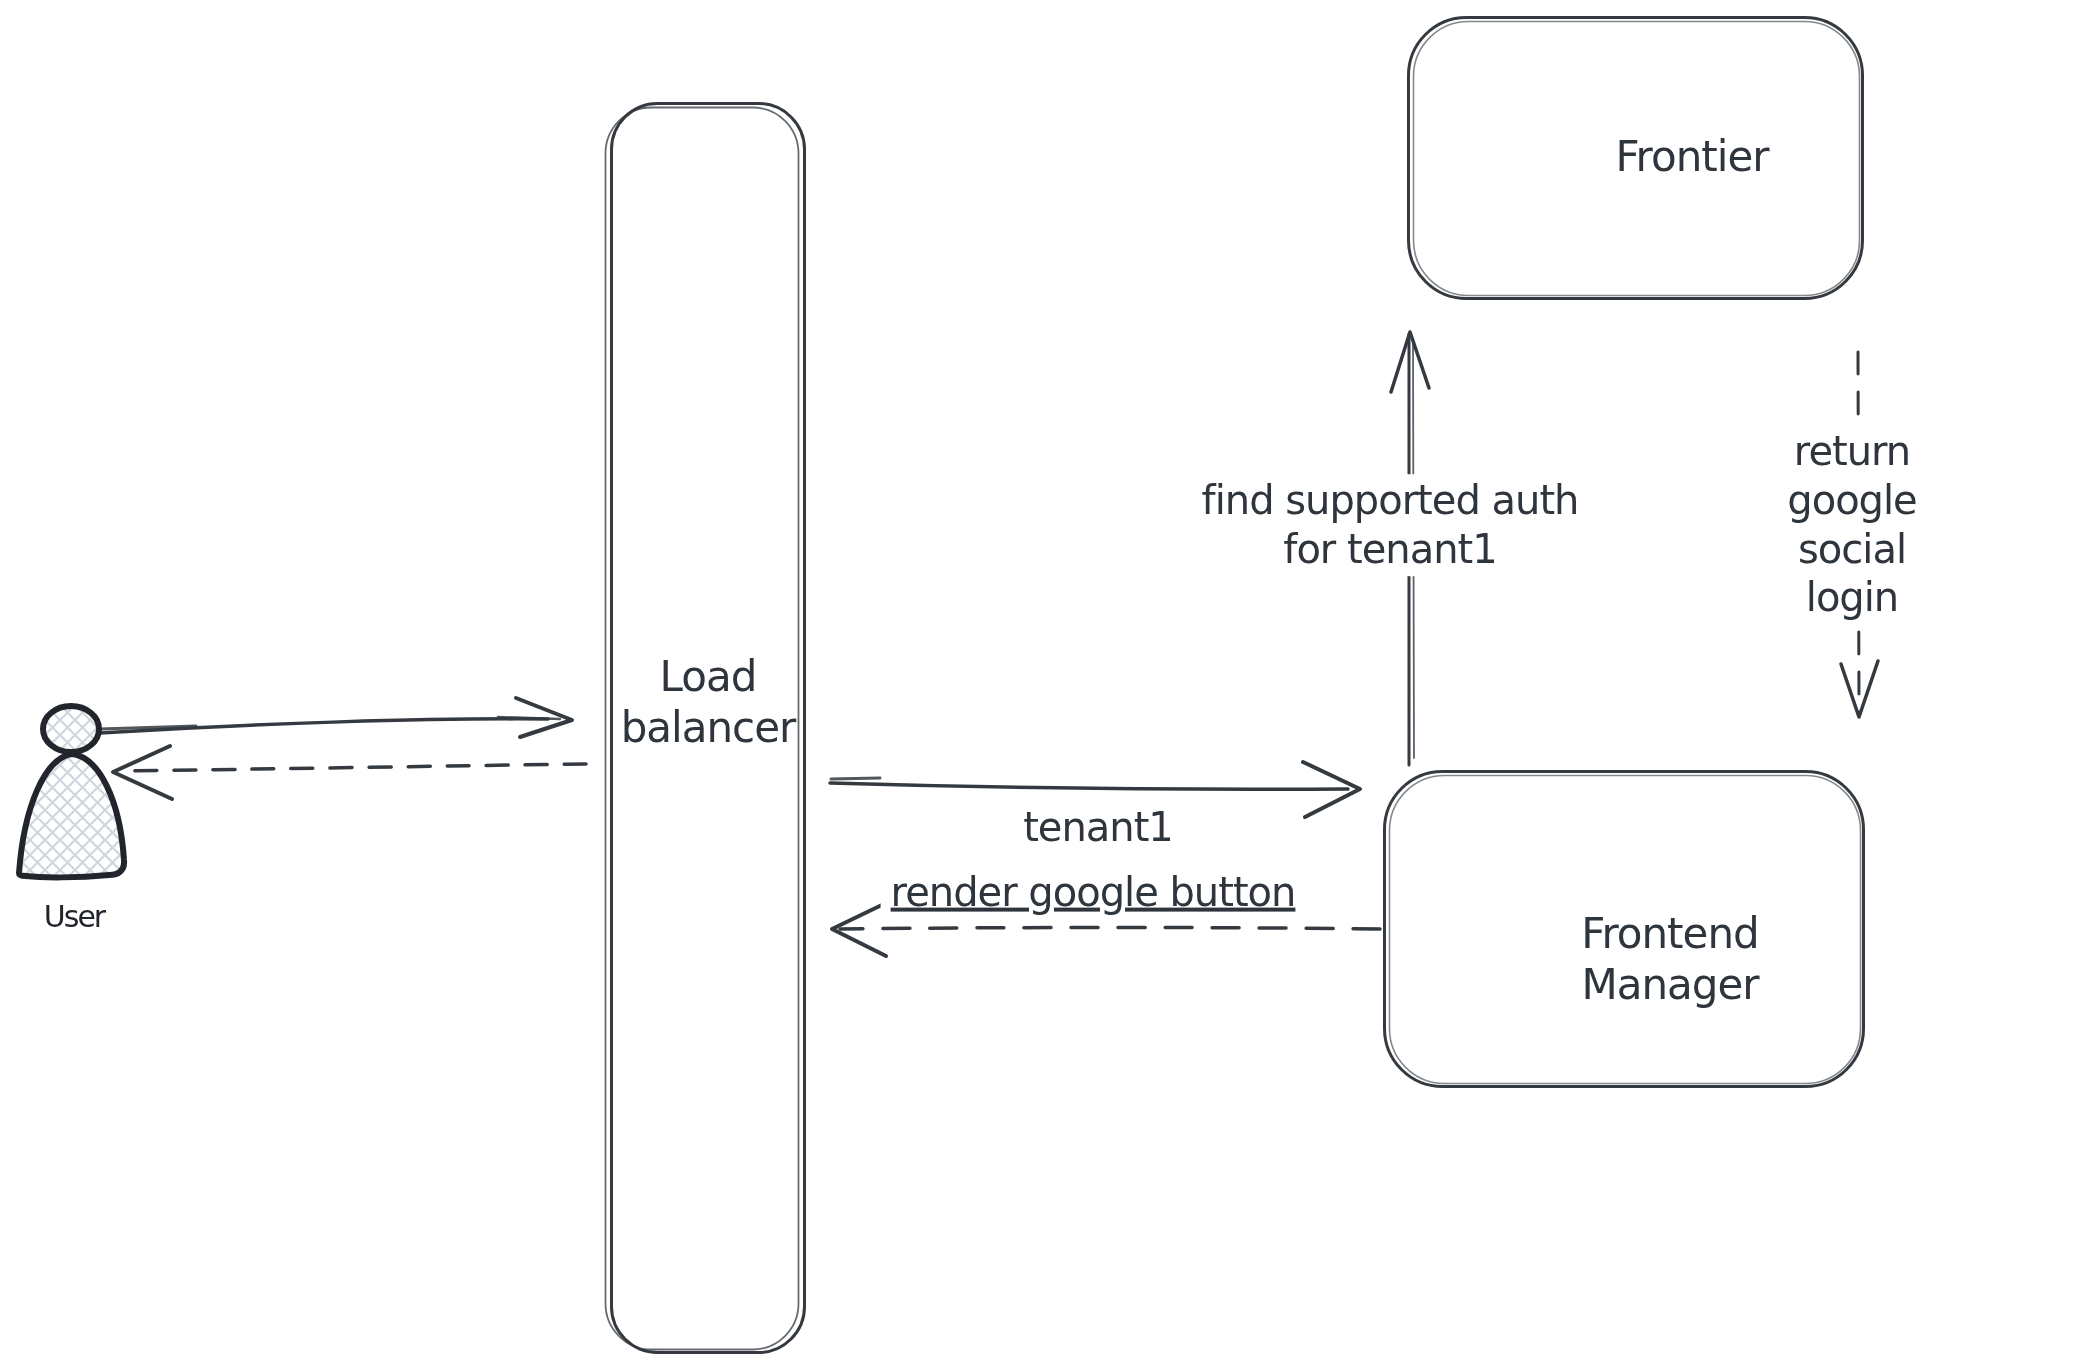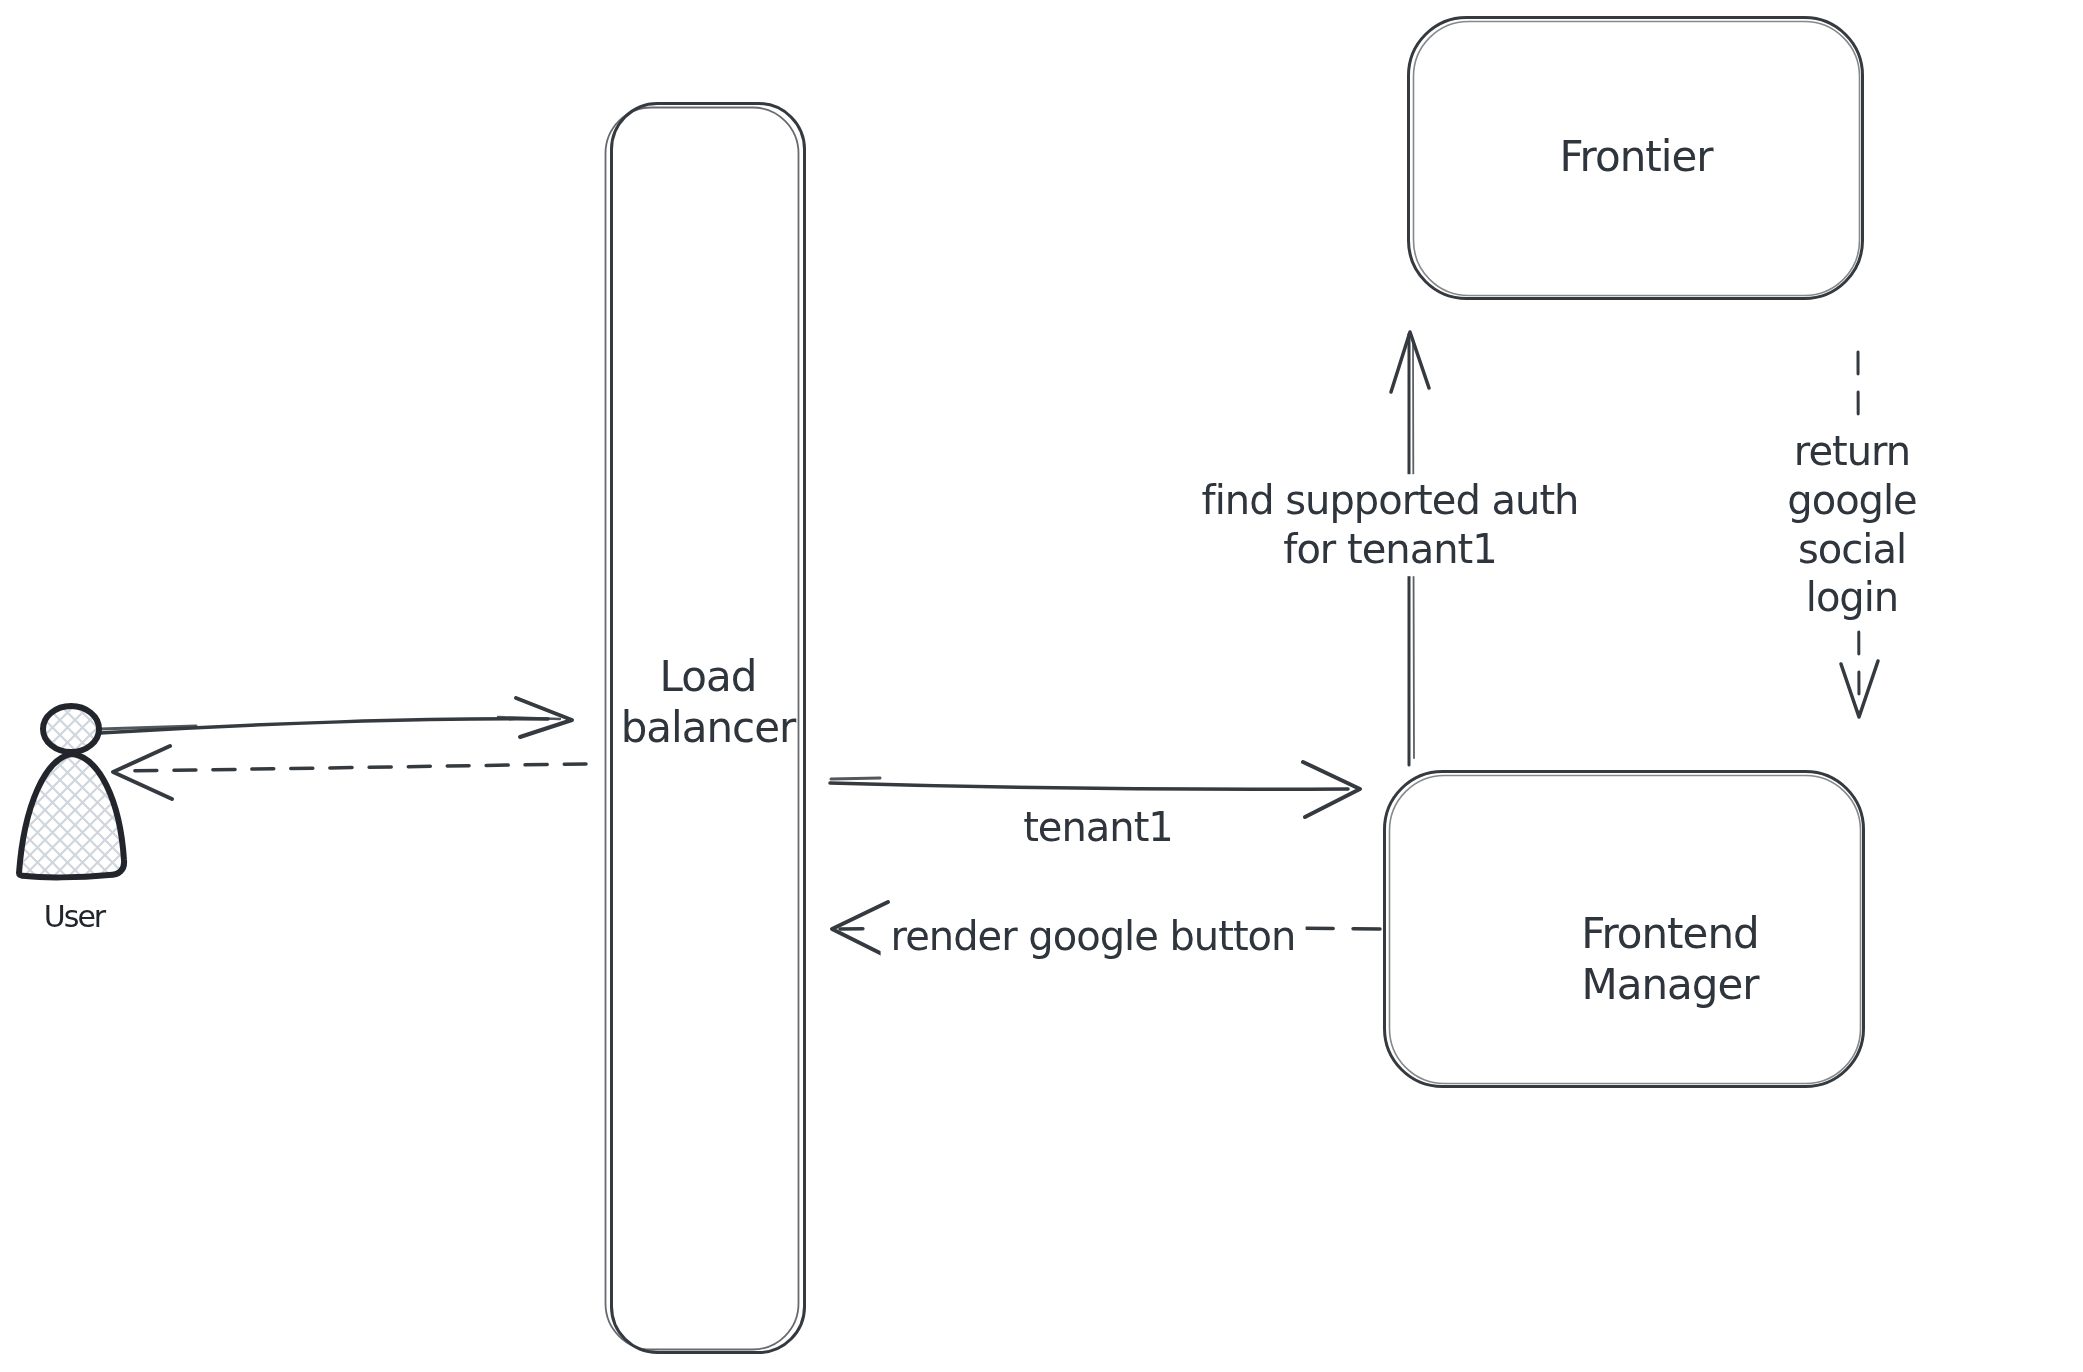--- a/index.html
+++ b/index.html
@@ -103,29 +103,29 @@
       <path d="M19 873 C24 806 45 758 72 754 C99 757 120 800 124 860 C125 870 119 875 109 875 C78 878 42 878 26 876 C21 876 19 875 19 873 Z" fill="url(#crosshatch)" stroke-width="6"></path>
       <ellipse cx="71" cy="729" rx="28" ry="23" fill="url(#crosshatch)" stroke-width="6"></ellipse>
     </g>
   </svg>
 
   <div class="label user-label" style="left:74px;top:917px;">User</div>
 
   <div class="label node-label" style="left:708px;top:702px;font-size:42px;">Load
 balancer</div>
 
-  <div class="label node-label" style="left:1636px;top:157px;font-size:42px;">Frontier</div>
+  <div class="label node-label" style="left:1692px;top:157px;font-size:42px;">Frontier</div>
 
   <div class="label node-label" style="left:1670px;top:959px;font-size:42px;">Frontend
 Manager</div>
 
 
   <div class="label arrow-label" style="left:1098px;top:827px;">tenant1</div>
 
-  <div class="label arrow-label" style="left:1093px;top:936px;">render google button</div>
+  <div class="label arrow-label" style="left:1093px;top:892px;text-decoration:underline;">render google button</div>
 
   <div class="label arrow-label" style="left:1390px;top:525px;">find supported auth
 for tenant1</div>
 
   <div class="label arrow-label" style="left:1852px;top:525px;">return google social
 login</div>
 
 </div>
 
 </body></html>

